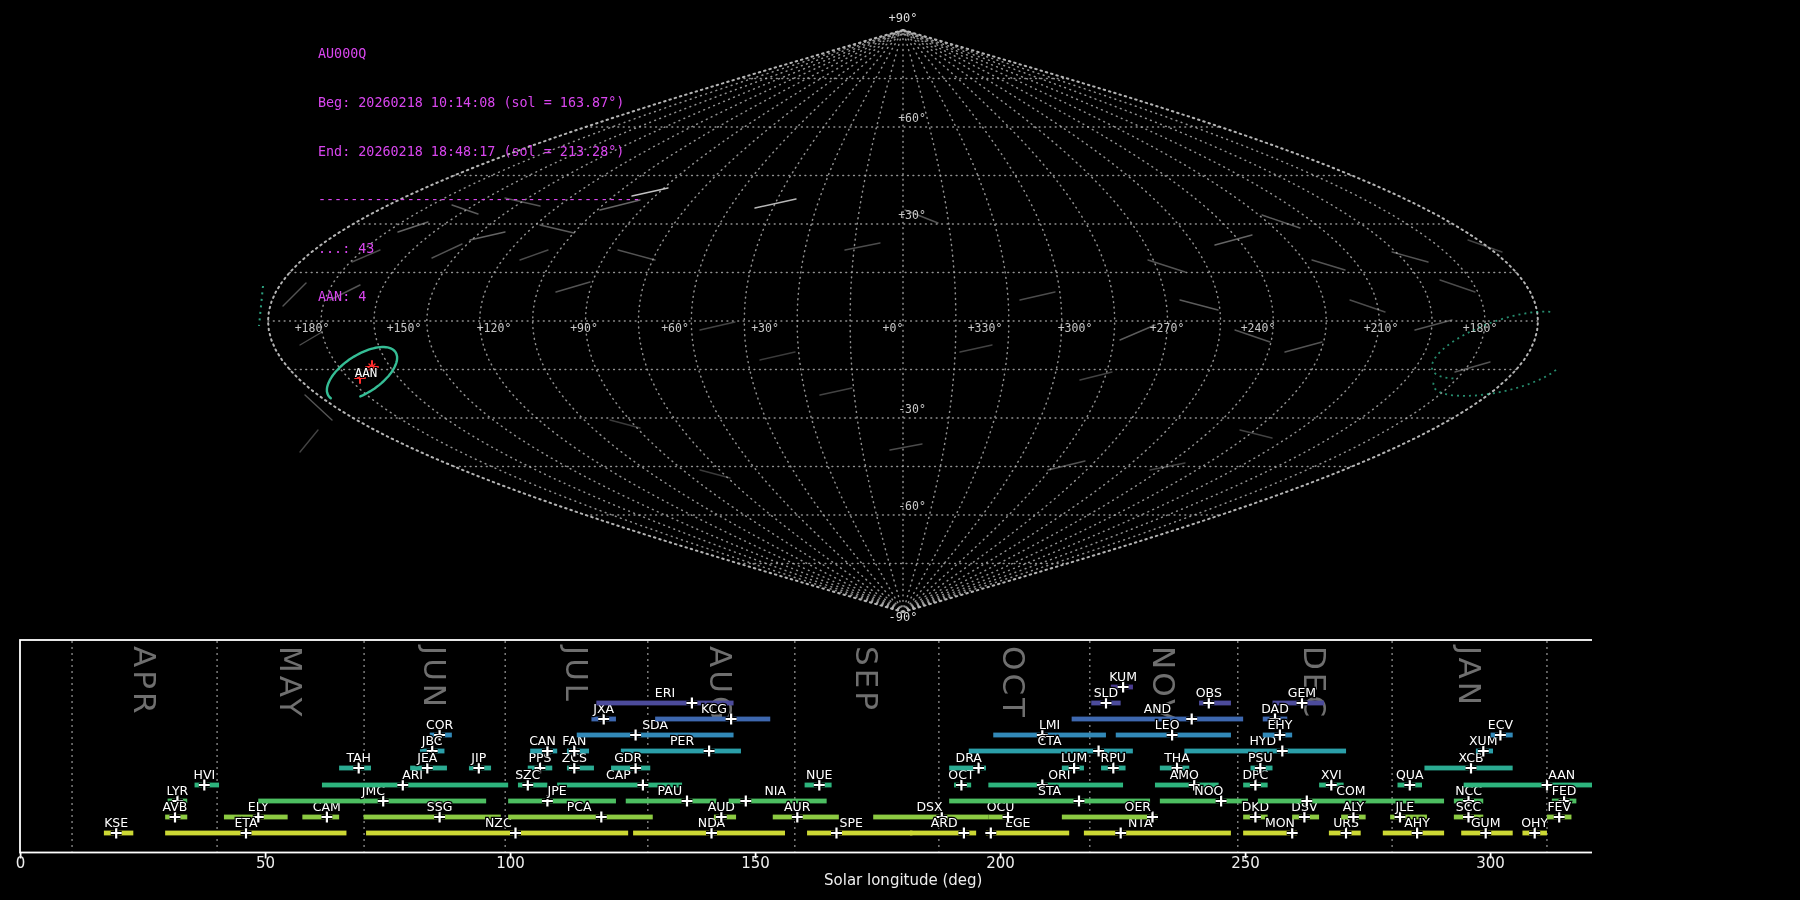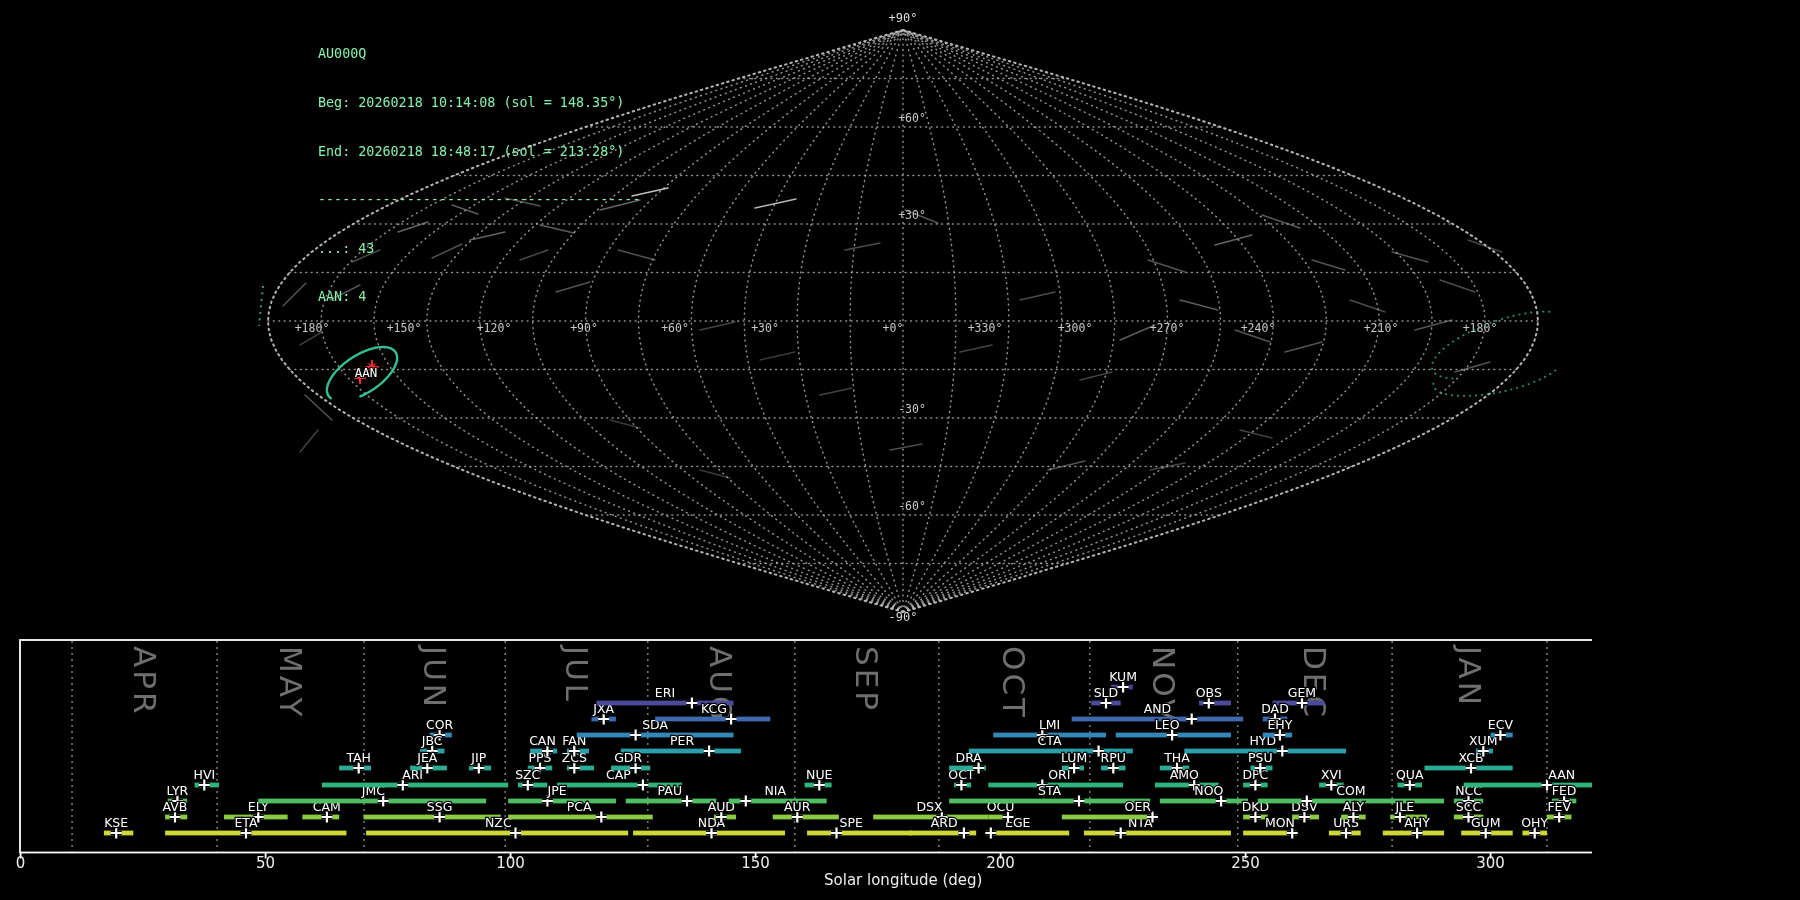--- a/index.html
+++ b/index.html
@@ -1,19 +1,19 @@
 <!DOCTYPE html>
 <html><head>
 <meta charset="utf-8">
 <style>
   html,body{margin:0;padding:0;background:#000;}
   #app{position:relative;width:1592px;height:900px;background:#000;overflow:hidden;
        font-family:"DejaVu Sans",sans-serif;}
   #scene{position:absolute;left:0;top:0;}
-  #header{position:absolute;left:318px;top:14px;color:#86efac;
+  #header{position:absolute;left:318px;top:14px;color:#d946ef;
           font-family:"DejaVu Sans Mono",monospace;font-size:13.4px;line-height:16.2px;
           white-space:pre;}
 </style>
 </head>
 <body>
 
 <div id="app">
   <svg id="scene" width="1800" height="900" viewBox="0 0 1800 900">
       <g>
         <g stroke="#b5b5b5" fill="none" stroke-linecap="round">
@@ -524,19 +524,19 @@
         <text x="1245.6" y="868" font-family="&quot;DejaVu Sans&quot;,sans-serif" font-size="15" fill="#eeeeee" text-anchor="middle">250</text>
         <line x1="1490.6" y1="852.5" x2="1490.6" y2="858.5" stroke="#ffffff" stroke-width="1.8"></line>
         <text x="1490.6" y="868" font-family="&quot;DejaVu Sans&quot;,sans-serif" font-size="15" fill="#eeeeee" text-anchor="middle">300</text>
         <line x1="1735.6000000000001" y1="852.5" x2="1735.6000000000001" y2="858.5" stroke="#ffffff" stroke-width="1.8"></line>
         <text x="1735.6000000000001" y="868" font-family="&quot;DejaVu Sans&quot;,sans-serif" font-size="15" fill="#eeeeee" text-anchor="middle">350</text>
         <text x="903.25" y="885" font-family="&quot;DejaVu Sans&quot;,sans-serif" font-size="15" fill="#eeeeee" text-anchor="middle">Solar longitude (deg)</text>
       </g>
     </svg>
   <div id="header">
     <div>AU000Q</div>
-    <div>Beg: 20260218 10:14:08 (sol = 148.35°)</div>
+    <div>Beg: 20260218 10:14:08 (sol = 163.87°)</div>
     <div>End: 20260218 18:48:17 (sol = 213.28°)</div>
     <div>----------------------------------------</div>
     <div>...: 43</div>
     <div>AAN: 4</div>
   </div>
 </div>
 
 </body></html>

